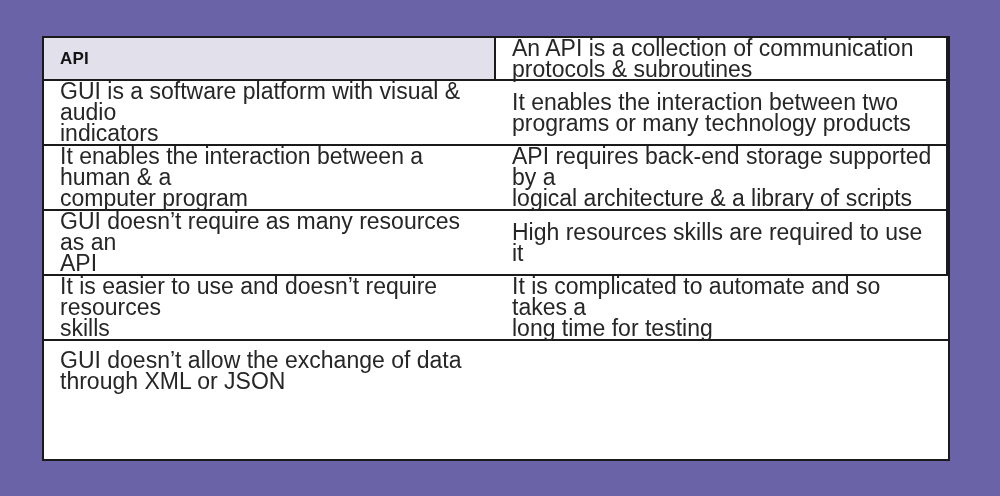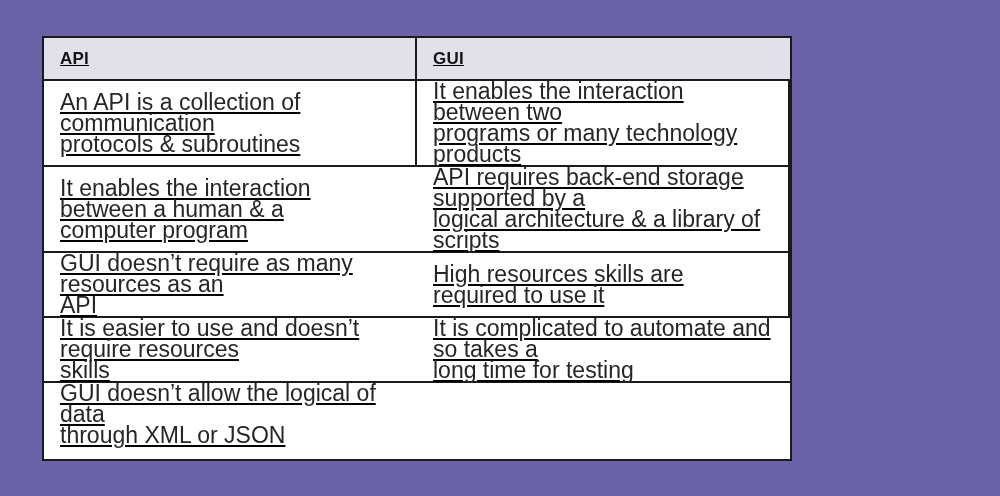--- a/index.html
+++ b/index.html
@@ -16,28 +16,27 @@
     height: 496px;
     overflow: hidden;
     font-family: "Liberation Sans", sans-serif;
   }
   body { background: var(--bg); position: relative; }
 
   .cmp-table {
     position: absolute;
     left: 42px;
     top: 36px;
-    width: 750px;
+    width: 908px;
     height: 425px;
     background: var(--body-bg);
     border: 2px solid var(--border);
     display: grid;
     grid-template-columns: 1fr 1fr;
     grid-template-rows: 43px repeat(6, 1fr);
-    text-decoration: underline;
   }
 
   .cell {
     display: flex;
     align-items: center;
     padding: 0 14px 0 16px;
     border-bottom: 2px solid var(--border);
     font-size: 23px;
     line-height: 21px;
     color: var(--text);
@@ -53,38 +52,39 @@
     font-size: 17px;
     letter-spacing: 0.2px;
   }
 </style>
 </head>
 <body>
 
 <div class="cmp-table">
 
   <div class="cell header col-left">API</div>
-  <div class="cell header">GUI</div>
 
   <div class="cell col-left">An API is a collection of communication
 protocols &amp; subroutines</div>
+  <div class="cell">GUI is a software platform with visual &amp; audio
+indicators</div>
 
   <div class="cell col-left">It enables the interaction between two
 programs or many technology products</div>
   <div class="cell">It enables the interaction between a human &amp; a
 computer program</div>
 
   <div class="cell col-left">API requires back-end storage supported by a
 logical architecture &amp; a library of scripts</div>
   <div class="cell">GUI doesn’t require as many resources as an
 API</div>
 
   <div class="cell col-left">High resources skills are required to use it</div>
   <div class="cell">It is easier to use and doesn’t require resources
 skills</div>
 
   <div class="cell">It is complicated to automate and so takes a
 long time for testing</div>
 
-  <div class="cell row-last">GUI doesn’t allow the logical of data
+  <div class="cell row-last">GUI doesn’t allow the exchange of data
 through XML or JSON</div>
 
 </div>
 
 </body></html>

